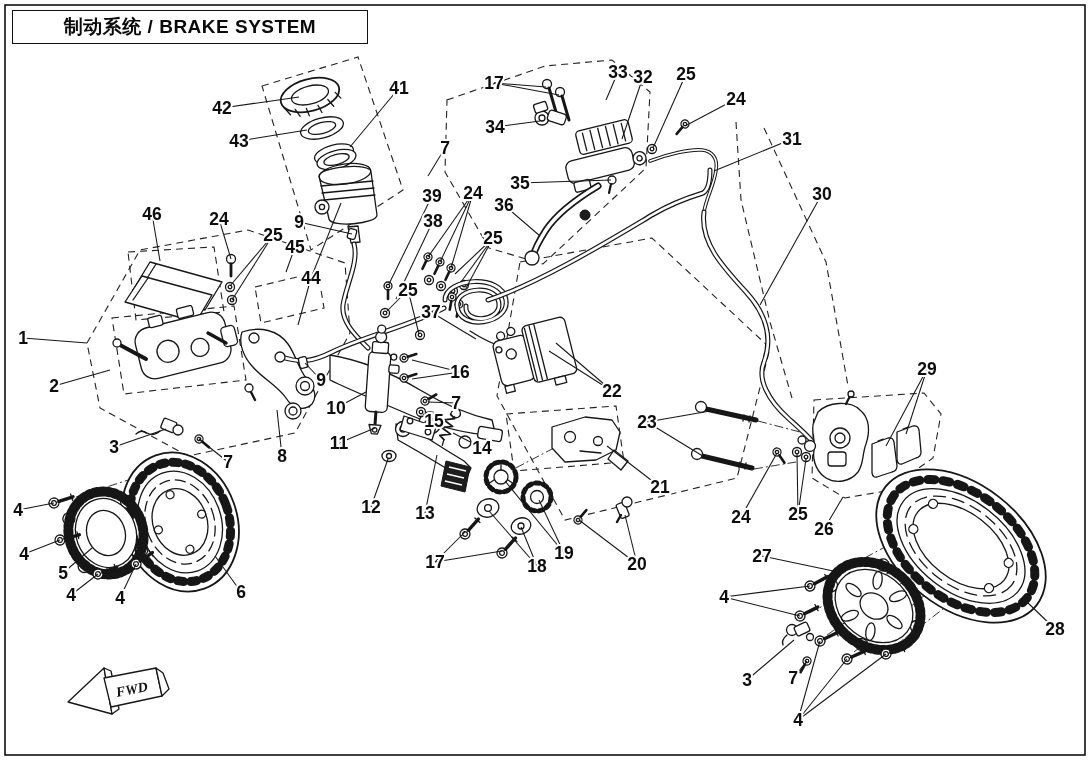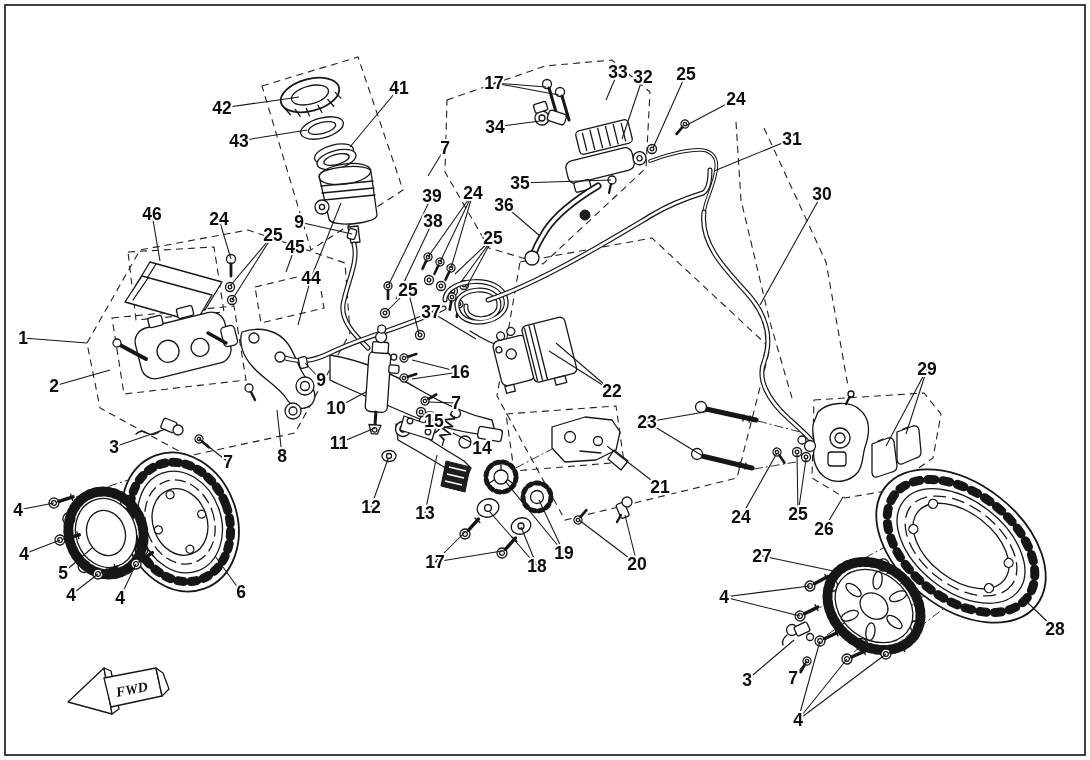--- a/index.html
+++ b/index.html
@@ -598,14 +598,17 @@
         <text x="432" y="196" class="lbl">39</text>
         <text x="399" y="88" class="lbl">41</text>
         <text x="222" y="108" class="lbl">42</text>
         <text x="239" y="141" class="lbl">43</text>
         <text x="311" y="278" class="lbl">44</text>
         <text x="295" y="247" class="lbl">45</text>
         <text x="152" y="214" class="lbl">46</text>
       </g>
 </svg>
 
-
+<div class="title-box">
+  <span class="title-text">制动系统 / BRAKE SYSTEM</span>
 </div>
 
+</div>
+
 </body></html>

